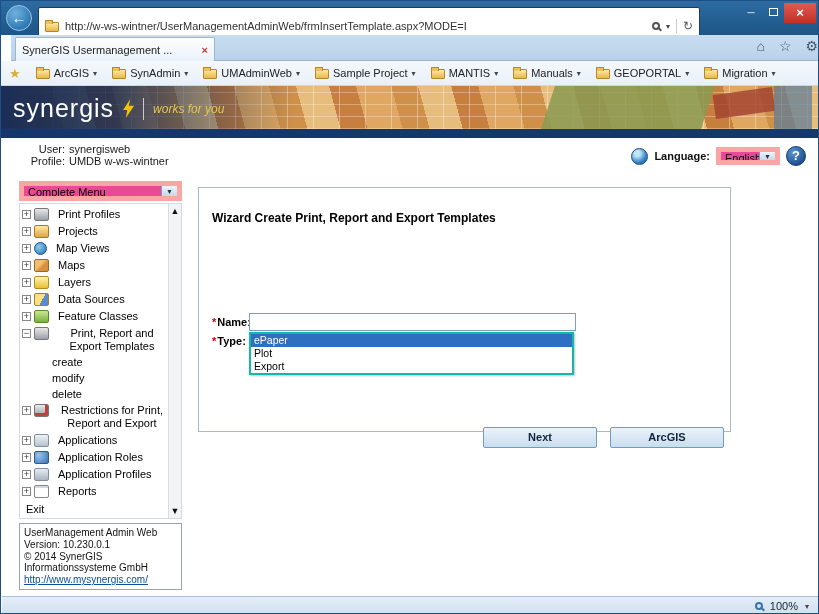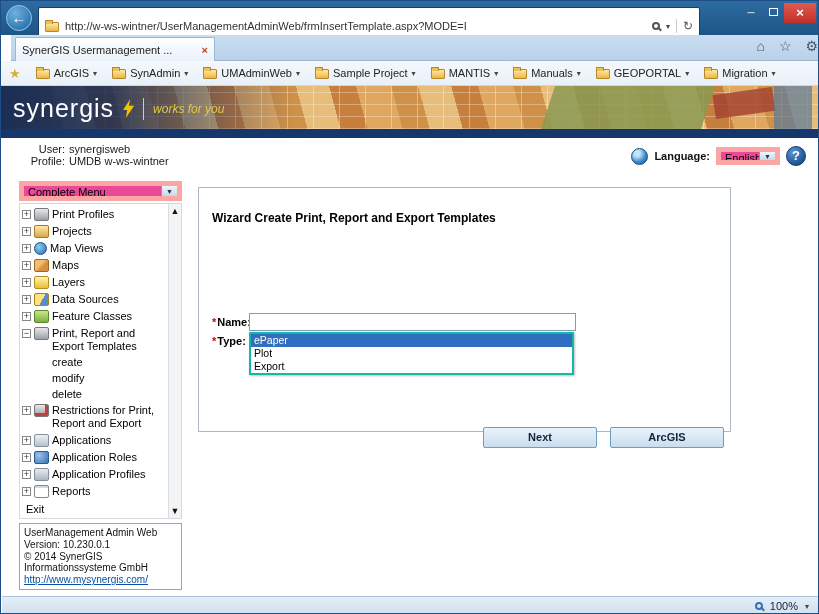--- a/index.html
+++ b/index.html
@@ -88,21 +88,21 @@
   .menu-select { position:absolute; left:18px; top:180px; width:163px; height:20px; }
   .tree { position:absolute; left:18px; top:202px; width:163px; height:316px; background:#fff;
     border:1px solid #d4dae0; padding:2px 15px 2px 2px; overflow:hidden; }
   .scrollbar { position:absolute; right:0; top:0; bottom:0; width:13px; background:#f2f4f6; border-left:1px solid #d8dde2;
     display:flex; flex-direction:column; justify-content:space-between; align-items:center; padding:2px 0; font-size:9px; color:#111; }
   .scrollbar span { cursor:pointer; }
   .tree-row { display:flex; align-items:flex-start; padding:2px 0; cursor:pointer; }
   .plusbox { flex:0 0 9px; width:9px; height:9px; border:1px solid #888; background:#fff;
     font-size:9px; line-height:7px; text-align:center; color:#333; margin-top:2px; }
   .ticon { flex:0 0 15px; width:15px; height:13px; margin:0 2px 0 3px; border-radius:2px; }
-  .tree-label { font-size:11px; line-height:1.15; color:#000; margin-left:1px; }
+  .tree-label { font-size:11px; line-height:1.15; color:#000; margin-left:7px;text-align:center; }
   .tree-child { font-size:11px; color:#000; padding:2px 0 2px 30px; cursor:pointer; }
   .tree-exit { font-size:11px; color:#000; padding:3px 0 0 4px; cursor:pointer; }
 
   .print-profiles-icon, .templates-icon { background:linear-gradient(#e8e8e8,#9aa0a8); border:1px solid #777; }
   .projects-icon { background:linear-gradient(#ffe9a8,#d8a84a); border:1px solid #a87828; }
   .map-views-icon { width:13px; flex-basis:13px; height:13px; border-radius:50%; border:1px solid #1d4f86;
     background:radial-gradient(circle at 35% 35%, #8ad0f0, #2a6ab0); }
   .maps-icon { background:linear-gradient(135deg,#f0c070 40%,#d89040 60%); border:1px solid #9a6a20; }
   .layers-icon { background:linear-gradient(#fff3b0,#e8c030); border:1px solid #b09020; }
   .data-sources-icon { background:linear-gradient(120deg,#ffe080 55%,#5a8cc8 55%); border:1px solid #a88020; }

